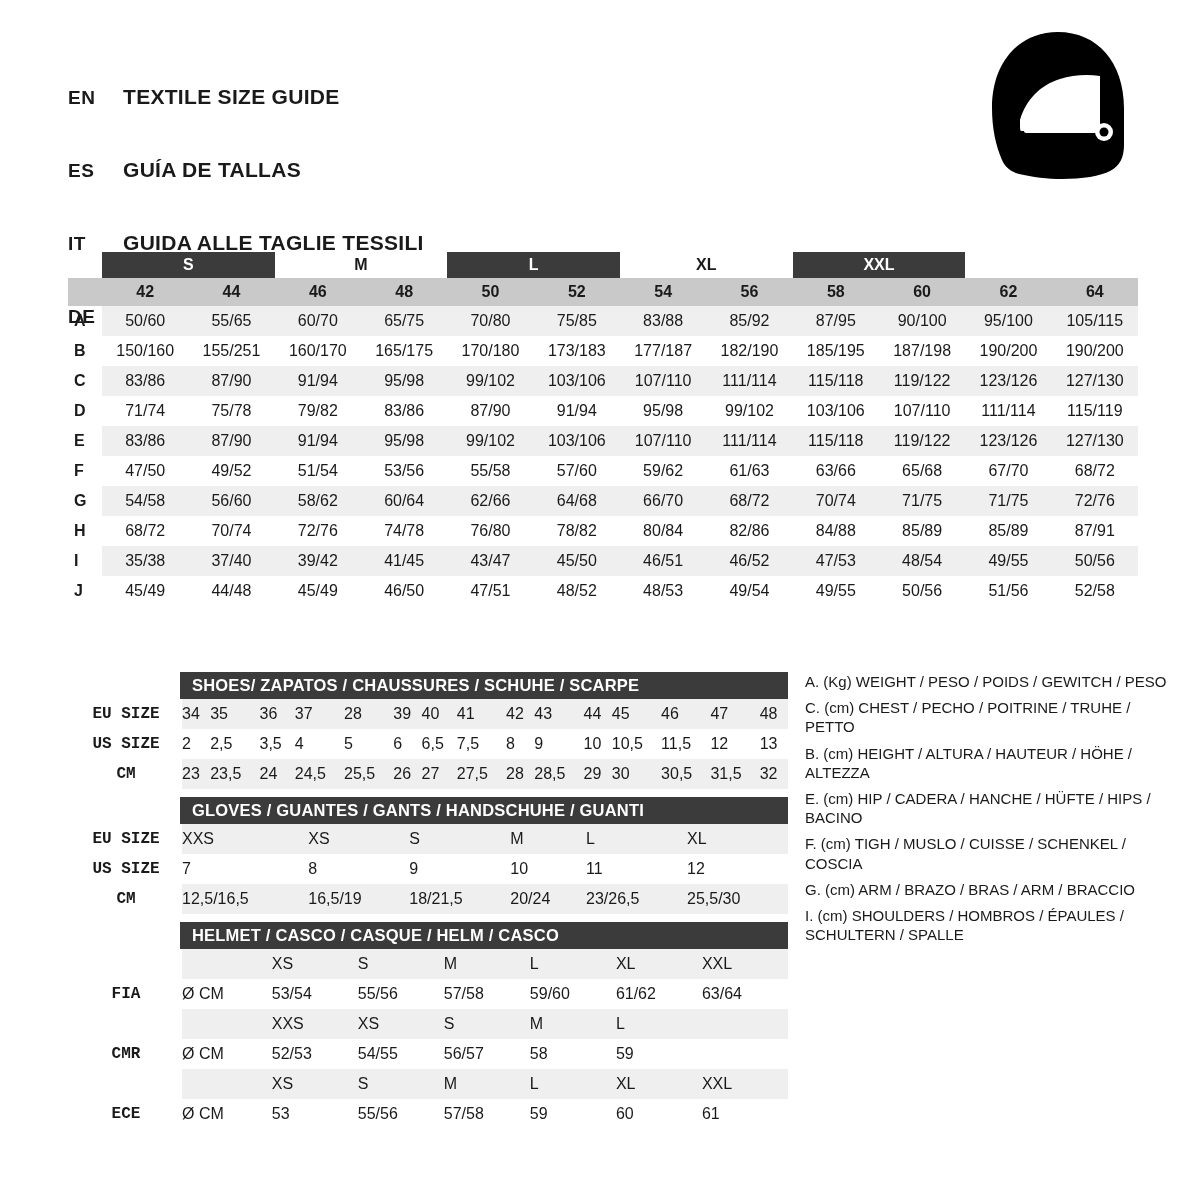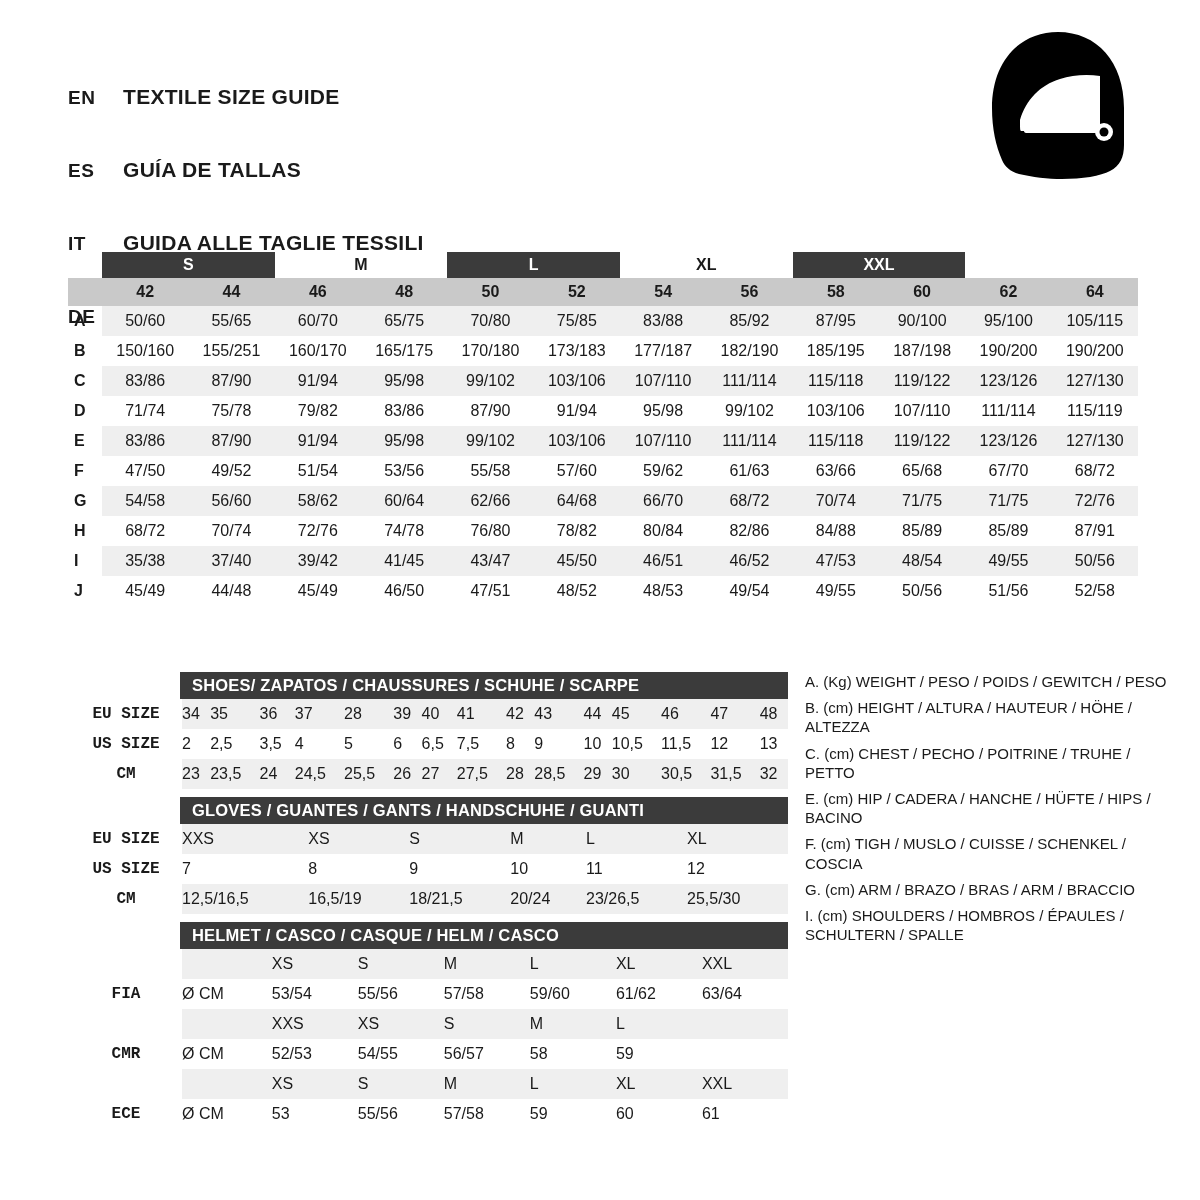--- a/index.html
+++ b/index.html
@@ -456,21 +456,21 @@
           <td></td>
         </tr>
       </tbody>
         </table>
     </div>
 
   </div>
 
   <div class="legend">
     <p>A. (Kg) WEIGHT / PESO / POIDS / GEWITCH / PESO</p>
+    <p>C. (cm) CHEST / PECHO / POITRINE / TRUHE / PETTO</p>
     <p>B. (cm) HEIGHT / ALTURA / HAUTEUR / HÖHE / ALTEZZA</p>
-    <p>C. (cm) CHEST / PECHO / POITRINE / TRUHE / PETTO</p>
     <p>E. (cm) HIP / CADERA / HANCHE / HÜFTE / HIPS / BACINO</p>
     <p>F. (cm) TIGH / MUSLO / CUISSE / SCHENKEL / COSCIA</p>
     <p>G. (cm) ARM / BRAZO / BRAS / ARM / BRACCIO</p>
     <p>I. (cm) SHOULDERS / HOMBROS / ÉPAULES / SCHULTERN / SPALLE</p>
   </div>
 
 </div>
 
 </body></html>

